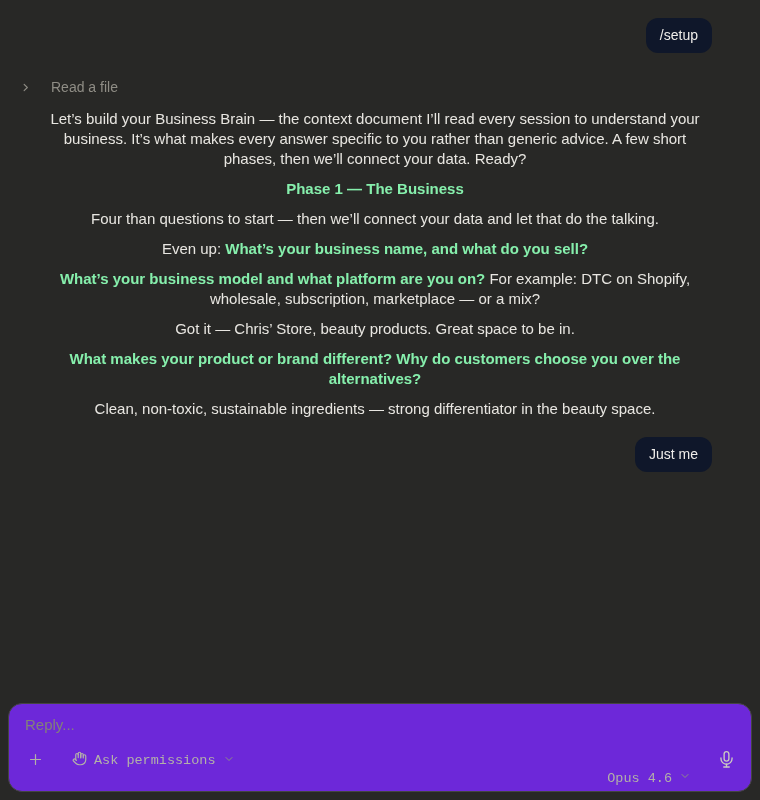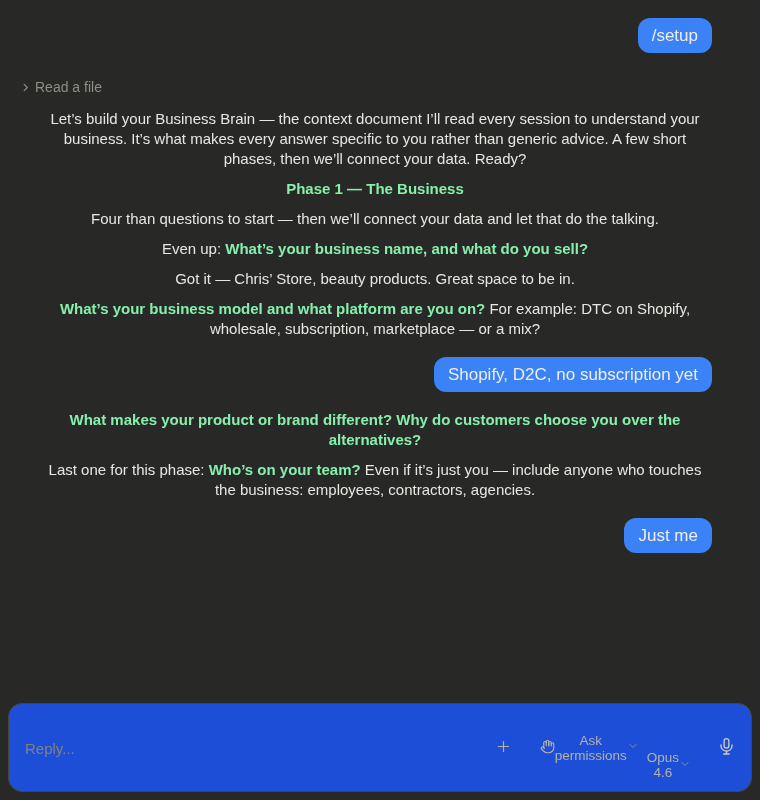--- a/index.html
+++ b/index.html
@@ -12,47 +12,47 @@
   .chat{padding:18px 48px 0 38px;}
   .chat > :first-child{margin-top:0;}
 
   .msg-assistant{
     color:#e8e6e1;font-size:15px;line-height:20px;margin:10px 0;text-align:center;
   }
   .msg-assistant .seg-bold{font-weight:bold;color:#86efac;}
 
   .msg-user{text-align:right;margin:18px 0;}
   .bubble{
-    display:inline-block;background:#3b82f6;color:#efedea;
-    font-size:17px;line-height:19px;padding:8px 14px;border-radius:12px;
+    display:inline-block;background:#0f172a;color:#efedea;
+    font-size:14px;line-height:19px;padding:8px 14px;border-radius:12px;
     text-align:left;
   }
 
   .tool-row{
-    display:flex;align-items:center;gap:4px;height:20px;
+    display:flex;align-items:center;gap:20px;height:20px;
     color:#8f8d85;font-size:14px;margin:24px 0 12px -18px;
     cursor:pointer;user-select:none;
   }
   .tool-row svg{display:block;}
 
   .composer{
     position:absolute;left:8px;right:8px;top:703px;bottom:8px;
-    background:#1d4ed8;border:1px solid #454542;border-radius:14px;
+    background:#6d28d9;border:1px solid #454542;border-radius:14px;
     box-sizing:border-box;padding:10px 13px 10px 14px;
-    display:flex;flex-direction:row;justify-content:space-between;
+    display:flex;flex-direction:column;justify-content:space-between;
     z-index:5;
   }
   .composer-input{border:none;background:transparent;outline:none;
     color:#e8e6e1;font-size:15px;font-family:inherit;padding:2px 2px 0 2px;width:97%;}
   .composer-input::placeholder{color:#83817a;opacity:1;}
 
   .composer-row{display:flex;align-items:center;color:#b3b1a8;font-size:13.5px;}
   .icon-btn{display:flex;align-items:center;justify-content:center;cursor:pointer;background:none;border:none;padding:2px;color:#b3b1a8;}
   .plus-btn{margin-left:2px;margin-right:22px;}
-  .pill-btn{display:flex;align-items:center;cursor:pointer;background:none;border:none;color:#b3b1a8;font-size:13.5px;font-family:Liberation Sans, sans-serif;padding:2px 4px;}
+  .pill-btn{display:flex;align-items:center;gap:7px;cursor:pointer;background:none;border:none;color:#b3b1a8;font-size:13.5px;font-family:Liberation Mono, monospace;padding:2px 4px;}
   .spacer{flex:1;}
   .model-btn{margin-right:20px;margin-top:35px;}
   .mic-btn{color:#ccc9c1;}
   svg{flex:0 0 auto;}
 </style>
 </head>
 <body>
 
 <div class="chat">
 
@@ -71,34 +71,31 @@
 
   <p class="msg-assistant"><span class="seg-pre">Let’s build your Business Brain — the context document I’ll read every session to understand your business. It’s what makes every answer specific to you rather than generic advice. A few short phases, then we’ll connect your data. Ready?</span><span class="seg-bold"></span><span class="seg-post"></span></p>
 
   <p class="msg-assistant"><span class="seg-pre"></span><span class="seg-bold">Phase 1 — The Business</span><span class="seg-post"></span></p>
 
   <p class="msg-assistant"><span class="seg-pre">Four than questions to start — then we’ll connect your data and let that do the talking.</span><span class="seg-bold"></span><span class="seg-post"></span></p>
 
   <p class="msg-assistant"><span class="seg-pre">Even up: </span><span class="seg-bold">What’s your business name, and what do you sell?</span><span class="seg-post"></span></p>
 
 
+  <p class="msg-assistant"><span class="seg-pre"></span><span class="seg-bold">What’s your business model and what platform are you on?</span><span class="seg-post"> For example: DTC on Shopify, wholesale, subscription, marketplace — or a mix?</span></p>
+
   <p class="msg-assistant"><span class="seg-pre">Got it — Chris’ Store, beauty products. Great space to be in.</span><span class="seg-bold"></span><span class="seg-post"></span></p>
 
-  <p class="msg-assistant"><span class="seg-pre"></span><span class="seg-bold">What’s your business model and what platform are you on?</span><span class="seg-post"> For example: DTC on Shopify, wholesale, subscription, marketplace — or a mix?</span></p>
-
-  <div class="msg-user">
-    <span class="bubble">Shopify, D2C, no subscription yet</span>
-  </div>
 
 
   <p class="msg-assistant"><span class="seg-pre"></span><span class="seg-bold">What makes your product or brand different? Why do customers choose you over the alternatives?</span><span class="seg-post"></span></p>
 
 
+  <p class="msg-assistant"><span class="seg-pre">Clean, non-toxic, sustainable ingredients — strong differentiator in the beauty space.</span><span class="seg-bold"></span><span class="seg-post"></span></p>
 
-  <p class="msg-assistant"><span class="seg-pre">Last one for this phase: </span><span class="seg-bold">Who’s on your team?</span><span class="seg-post"> Even if it’s just you — include anyone who touches the business: employees, contractors, agencies.</span></p>
 
   <div class="msg-user">
     <span class="bubble">Just me</span>
   </div>
 
 </div>
 
 <div class="composer">
   <input class="composer-input" type="text" placeholder="Reply..." style="">
   <div class="composer-row">

